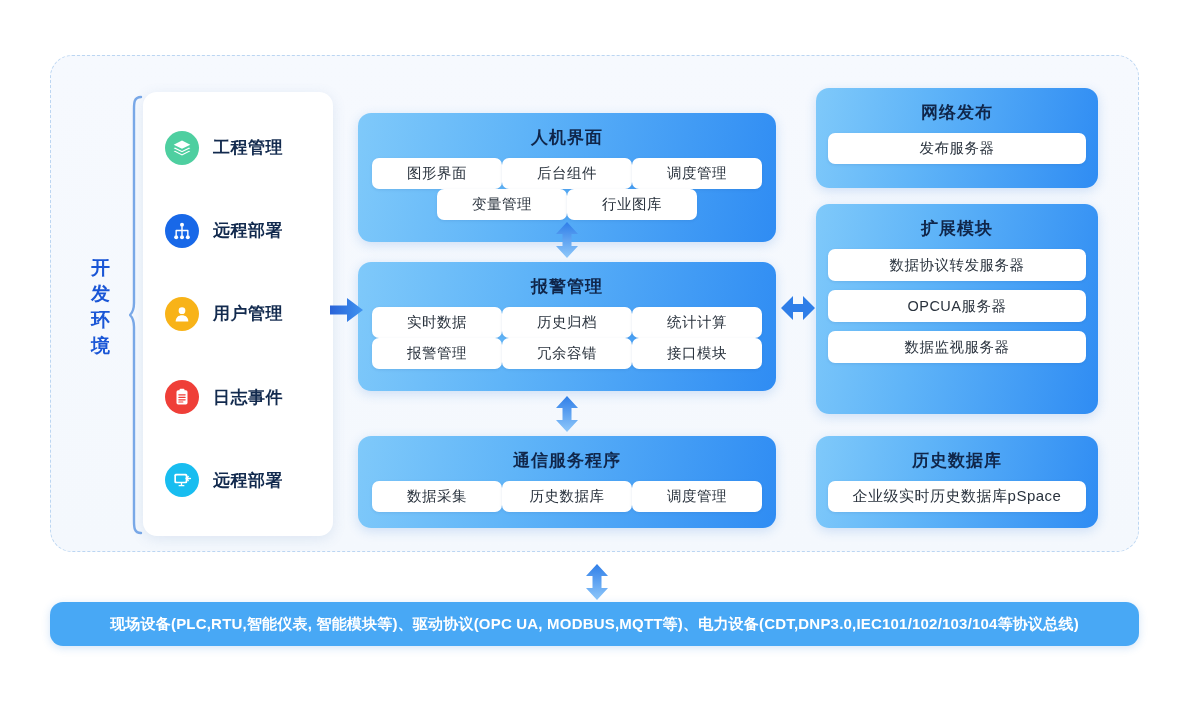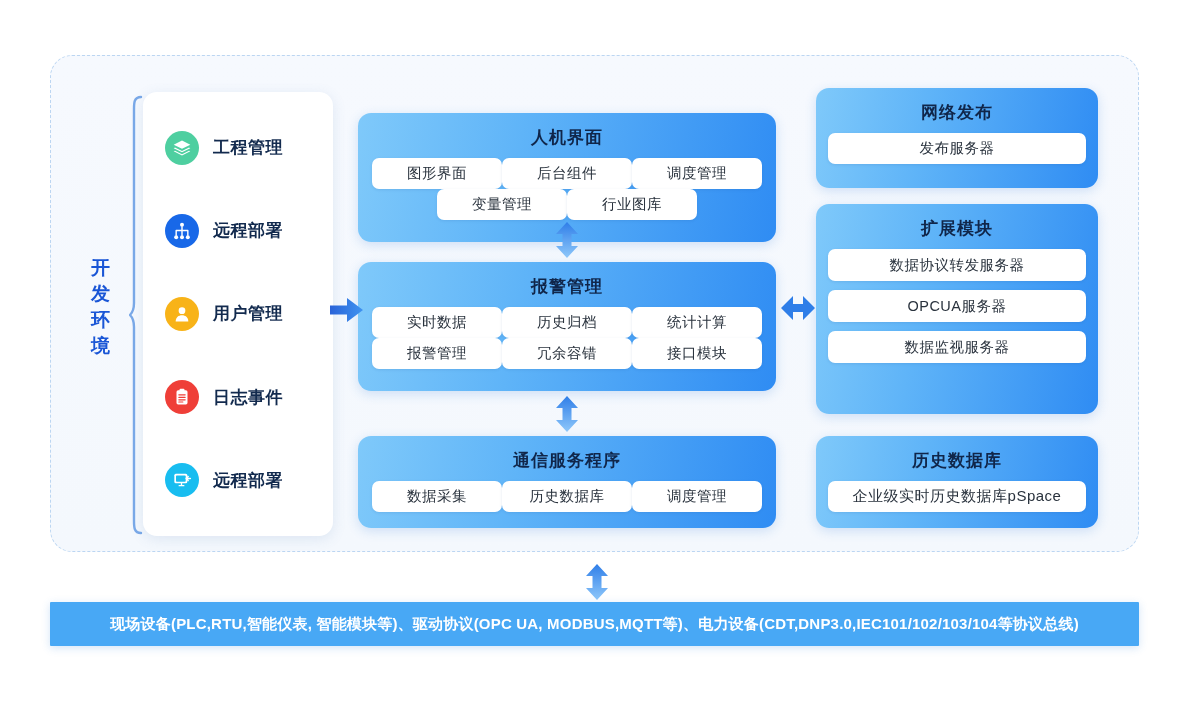--- a/index.html
+++ b/index.html
@@ -89,21 +89,21 @@
   #panel-ext .chip.full{margin-bottom:9px;height:32px;font-size:14.5px;}
   #panel-ext .chip.full:last-child{margin-bottom:0;}
   #panel-hist .chip.full{font-size:15px;}
 
   
   .arrow{position:absolute;}
 
   
   .banner{
     position:absolute;left:50px;top:602px;width:1089px;height:44px;
-    background:#48a8f5;border-radius:1px;
+    background:#48a8f5;border-radius:13px;
     display:flex;align-items:center;justify-content:center;
     color:#ffffff;font-size:15px;font-weight:bold;letter-spacing:.2px;
     box-shadow:0 2px 8px rgba(50,130,220,.22);
     box-sizing:border-box;padding:15px 10px;
     white-space:nowrap;
   }
 </style>
 </head>
 <body>
 

